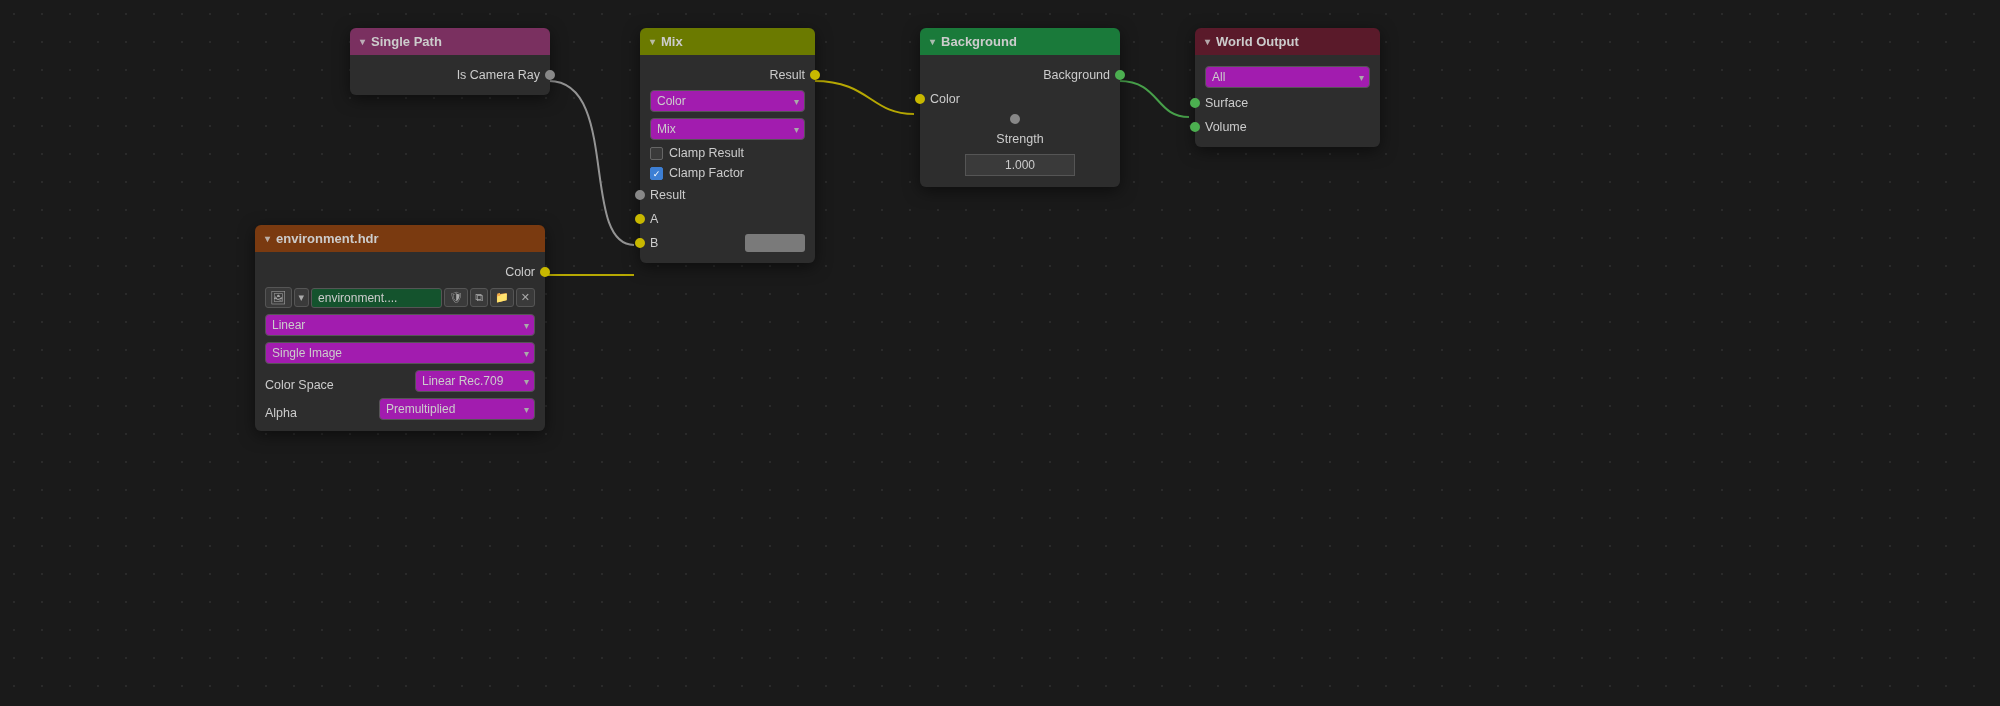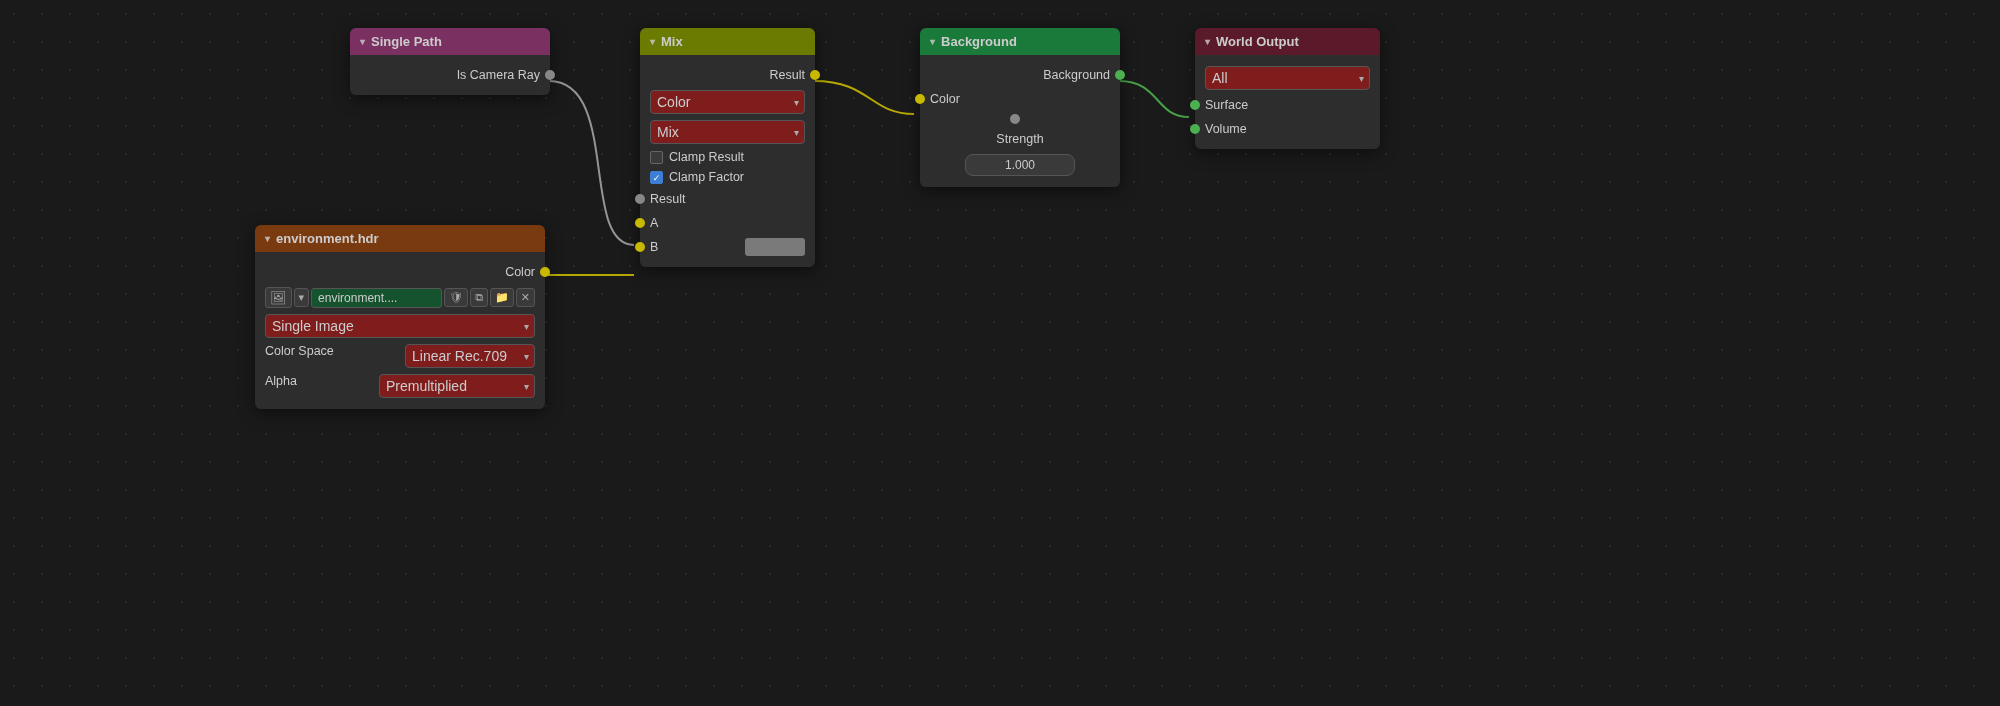--- a/index.html
+++ b/index.html
@@ -131,26 +131,26 @@
       left: 255px;
       top: 225px;
       width: 290px;
     }
     #node-env-hdr .node-header {
       background: #7a3a10;
     }
 
     
     .node-select {
-      background: #7f1d1d;
+      background: #a21caf;
       border: 1px solid #555;
       color: #ccc;
       border-radius: 4px;
       padding: 3px 6px;
-      font-size: 14px;
+      font-size: 12px;
       width: 100%;
       cursor: pointer;
       appearance: none;
       -webkit-appearance: none;
     }
 
     .select-wrapper {
       position: relative;
       display: flex;
       align-items: center;
@@ -196,21 +196,21 @@
     .cb.checked::after {
       content: '✓';
       color: white;
       font-size: 9px;
     }
 
     
     .strength-field {
       background: #3a3a3a;
       border: 1px solid #555;
-      border-radius: 8px;
+      border-radius: 0;
       padding: 3px 8px;
       color: #ccc;
       font-size: 12px;
       text-align: center;
       width: 110px;
     }
 
     .strength-row {
       display: flex;
       align-items: center;
@@ -263,21 +263,21 @@
       position: absolute;
       top: 0;
       left: 0;
       width: 2000px;
       height: 706px;
       pointer-events: none;
     }
 
     .label-field {
       display: flex;
-      align-items: flex-start;
+      align-items: flex-end;
       justify-content: space-between;
     }
   </style>
 </head>
 <body>
 
 <svg id="connectors" xmlns="http://www.w3.org/2000/svg">
 
   <path d="M 549 81 C 620 81, 580 245, 634 245" stroke="#aaaaaa" stroke-width="2" fill="none" opacity="0.85"></path>
 
@@ -431,34 +431,43 @@
     <div class="file-row">
       <div class="file-icon-btn" style="font-size:13px;">🖼</div>
       <div class="file-icon-btn">▾</div>
       <div class="file-name">environment....</div>
       <div class="file-icon-btn">🛡</div>
       <div class="file-icon-btn">⧉</div>
       <div class="file-icon-btn">📁</div>
       <div class="file-icon-btn">✕</div>
     </div>
 
-
-
     <div class="node-row-pad">
       <div class="select-wrapper">
         <select class="node-select">
+          <option>Linear</option>
+          <option>Cubic</option>
+          <option>Closest</option>
+        </select>
+      </div>
+    </div>
+
+
+    <div class="node-row-pad">
+      <div class="select-wrapper">
+        <select class="node-select">
           <option>Single Image</option>
           <option>Tiled</option>
         </select>
       </div>
     </div>
 
     <div class="socket-row label-field">
       <span class="socket-label">Color Space</span>
-      <div class="select-wrapper" style="width:130px;">
+      <div class="select-wrapper" style="width:120px;">
         <select class="node-select">
           <option>Linear Rec.709</option>
           <option>sRGB</option>
           <option>Raw</option>
         </select>
       </div>
     </div>
 
     <div class="socket-row label-field">
       <span class="socket-label">Alpha</span>

